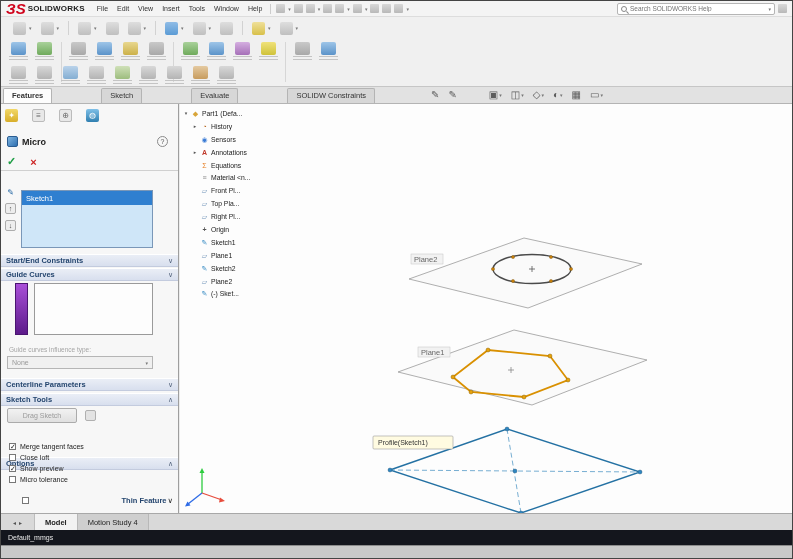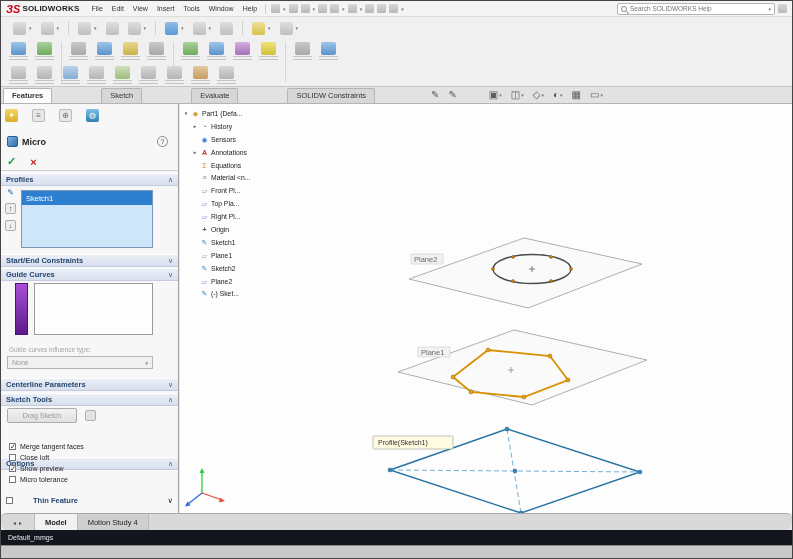--- a/index.html
+++ b/index.html
@@ -3,21 +3,21 @@
 <meta charset="utf-8">
 <style>
   * { margin:0; padding:0; box-sizing:border-box; }
   html,body { width:793px; height:559px; }
   body { font-family:"Liberation Sans", sans-serif; background:#b5b5b5; position:relative; overflow:hidden; }
   #app { position:absolute; inset:0; background:#ececec; border:1px solid #444; }
 
   
   .menubar { position:absolute; left:0; top:0; right:0; height:16px; background:#f4f4f4; display:flex; align-items:center; gap:3px; padding:0 5px; font-size:7px; color:#333; border-bottom:1px solid #ddd; }
   .logo { display:flex; align-items:center; gap:2px; margin-right:6px; }
-  .logo-mark { color:#d0021b; font-weight:bold; font-style:italic; font-size:11px; }
+  .logo-mark { color:#d0021b; font-weight:bold; font-style:italic; font-size:15px; }
   .logo-text { font-weight:bold; font-size:8px; color:#1c1c1c; letter-spacing:.2px; }
   .menu-item { padding:0 3px; cursor:default; }
   .mini-ph { width:9px; height:9px; border-radius:1px; background:linear-gradient(#d8d8d8,#b9b9b9); display:inline-block; }
   .chev { font-size:5px; color:#777; }
   .mb-sep { width:1px; height:10px; background:#ccc; margin:0 2px; }
   .search-box { margin-left:auto; display:flex; align-items:center; background:#fff; border:1px solid #b5b5b5; height:12px; width:158px; padding:0 3px; gap:3px; border-radius:2px; }
   .mag-icon { width:6px; height:6px; border:1px solid #888; border-radius:50%; position:relative; flex:none; }
   .mag-icon::after { content:""; position:absolute; width:3px; height:1px; background:#888; transform:rotate(45deg); left:4px; top:5px; }
   .search-box input { border:none; outline:none; background:transparent; font-size:6.5px; color:#555; width:100%; font-family:"Liberation Sans", sans-serif; }
 
@@ -72,36 +72,36 @@
 
   .influence-label { position:absolute; top:242px; left:8px; color:#a5a5a5; font-size:6.5px; }
   .none-dd { position:absolute; top:252px; left:6px; width:146px; height:13px; background:#f0f0f0; border:1px solid #b5b5b5; color:#9a9a9a; display:flex; align-items:center; justify-content:space-between; padding:0 4px; font-size:7px; }
 
   .drag-btn { position:absolute; top:304px; left:6px; width:70px; height:15px; background:linear-gradient(#f2f2f2,#e0e0e0); border:1px solid #ababab; border-radius:2px; color:#9a9a9a; font-size:7px; display:flex; align-items:center; justify-content:center; }
   .drag-aux { position:absolute; top:306px; left:84px; width:11px; height:11px; background:#e3e3e3; border:1px solid #b0b0b0; border-radius:2px; }
 
   .cb-row { position:absolute; left:8px; display:flex; align-items:center; gap:4px; height:10px; }
   .cb-box { width:7px; height:7px; border:1px solid #777; background:#fff; font-size:7px; line-height:6px; text-align:center; color:#222; flex:none; }
   .cb-label { font-size:7px; color:#222; }
-  .thin-row { position:absolute; top:390px; left:0; right:0; height:13px; display:flex; align-items:center; gap:20px; padding:0 5px; }
+  .thin-row { position:absolute; top:390px; left:16px; right:0; height:13px; display:flex; align-items:center; gap:1px; padding:0 5px;text-align:right; }
   .thin-label { font-weight:bold; color:#24456e; font-size:7.5px; flex:1; }
 
   
   .feature-tree { position:absolute; left:182px; top:106px; width:84px; font-size:6.8px; color:#222; z-index:5; }
   .tree-row { display:flex; align-items:center; height:12.9px; gap:2px; white-space:nowrap; }
   .tree-row.child { margin-left:9px; }
   .tree-arrow { width:6px; color:#555; font-size:5px; text-align:center; flex:none; }
   .tree-glyph { width:9px; flex:none; font-size:7px; line-height:9px; text-align:center; }
 
   
   .viewport { position:absolute; left:179px; top:103px; right:0; bottom:45px; background:#fdfdfd; }
   .viewport svg { position:absolute; inset:0; }
 
   
-  .bottom-tabs { position:absolute; left:0; right:0; bottom:28px; height:17px; background:#d9d9d9; border-top:1px solid #a8a8a8; display:flex; align-items:stretch; font-size:7.5px; color:#222;border-radius:6px; }
+  .bottom-tabs { position:absolute; left:0; right:0; bottom:28px; height:17px; background:#d9d9d9; border-top:1px solid #a8a8a8; display:flex; align-items:stretch; font-size:7.5px; color:#222; }
   .bt-nav { width:34px; display:flex; align-items:center; justify-content:center; gap:3px; color:#555; font-size:6px; border-right:1px solid #bdbdbd; }
   .btab { padding:0 10px; display:flex; align-items:center; border-right:1px solid #b8b8b8; background:#cfcfcf; }
   .btab.active { background:#f2f2f2; font-weight:bold; }
 
   
   .statusbar { position:absolute; left:0; right:0; bottom:13px; height:15px; background:#14161d; color:#e8e8e8; font-size:7px; display:flex; align-items:center; padding:0 7px; }
   .bottom-strip { position:absolute; left:0; right:0; bottom:0; height:13px; background:#c9c9c9; border-top:1px solid #8c8c8c; }
 </style>
 </head>
 <body>
@@ -313,24 +313,20 @@
       <span class="loft-title">Micro</span>
     </div>
     <div class="help-circle">?</div>
 
     <div class="actions">
       <span class="act-check">✓</span>
       <span class="act-cross">×</span>
     </div>
     <div class="pm-divider"></div>
 
-    <div class="sec" style="top:69px;">
-      <span>Profiles</span>
-      <span class="sec-chev">∧</span>
-    </div>
     <div class="profiles-body">
       <div class="pf-col">
         <span style="color:#2e6ea8; font-size:8px;">✎</span>
         <span class="pf-btn">↑</span>
         <span class="pf-btn">↓</span>
       </div>
       <div class="pf-list">
         <div class="pf-item-selected">Sketch1</div>
       </div>
     </div>

